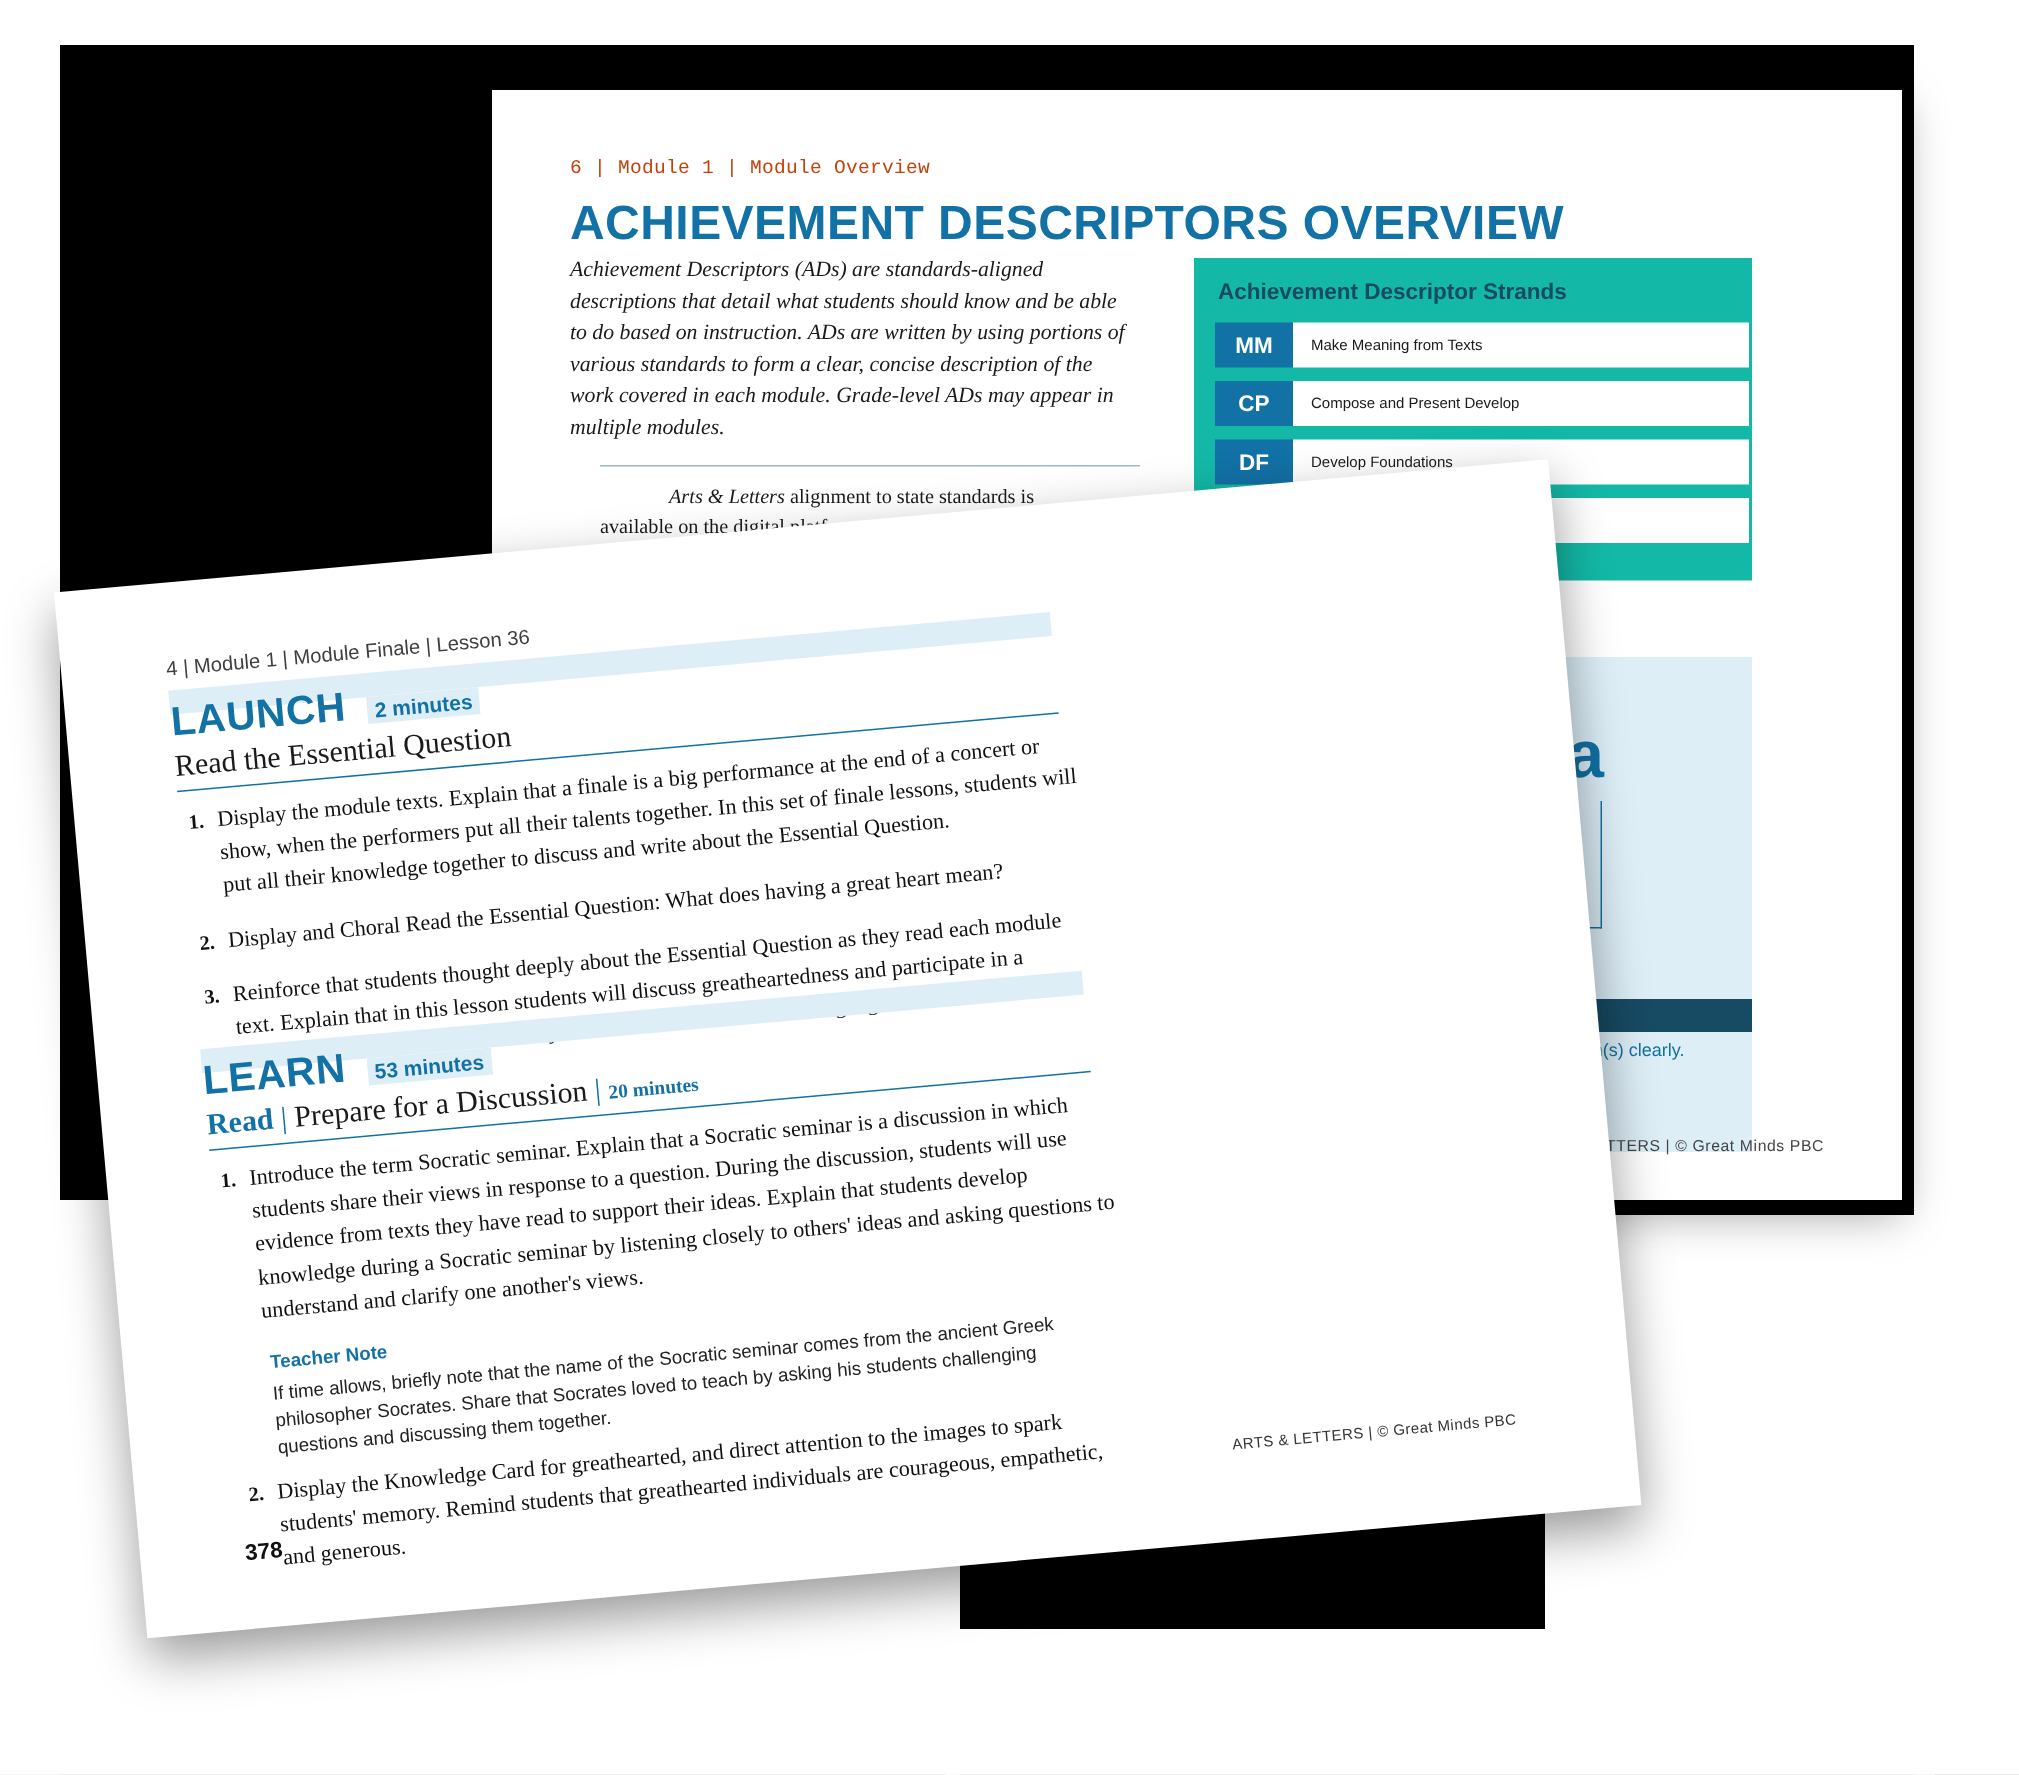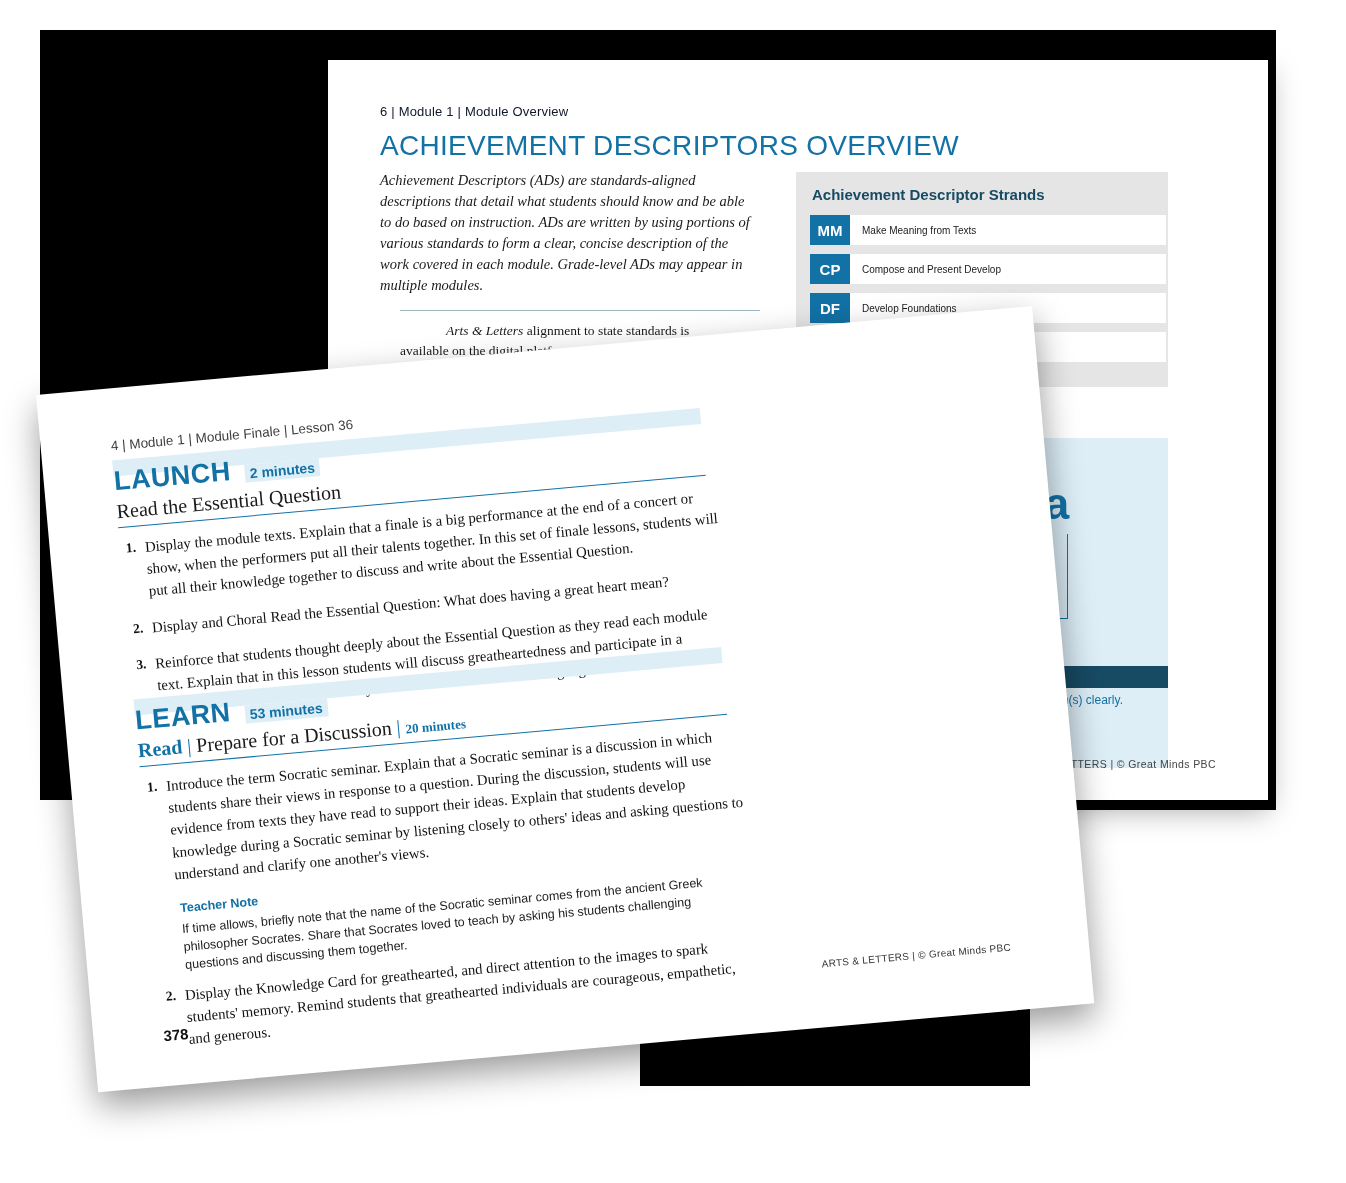--- a/index.html
+++ b/index.html
@@ -44,28 +44,29 @@
     background: #ffffff;
     box-shadow: 0 10px 28px rgba(0,0,0,0.35);
     overflow: hidden;
   }
   .back-inner { position: absolute; inset: 0; }
 
   .back-breadcrumb {
     position: absolute;
     left: 52px; top: 44px;
     font-size: 13px;
-    color: #0f172a;
+    color: #c2410c;
     letter-spacing: .2px;
+    font-family: Liberation Mono, monospace;
   }
   .back-title {
     position: absolute;
     left: 52px; top: 70px;
-    font-size: 28px;
-    font-weight: normal;
+    font-size: 32px;
+    font-weight: bold;
     color: #1271a5;
     letter-spacing: .3px;
   }
   .back-body {
     position: absolute;
     left: 52px; top: 110px;
     width: 372px;
     font-family: "Liberation Serif", serif;
     font-size: 14.5px;
     line-height: 1.45;
@@ -83,38 +84,38 @@
   }
   .back-note em { font-style: italic; margin-left: 46px; }
   .back-p { margin: 0 0 11px 0; font-style: italic; }
   .back-p2 { margin: 12px 0 10px 0; }
 
   
   .strand-panel {
     position: absolute;
     left: 468px; top: 112px;
     width: 372px;
-    background: #e5e5e5;
+    background: #14b8a6;
     padding: 12px 2px 16px 14px;
     box-sizing: border-box;
   }
   .strand-panel h3 {
     margin: 2px 0 12px 2px;
     font-size: 15px;
     color: #174a63;
     font-weight: bold;
   }
   .strand-row {
     display: flex;
     align-items: stretch;
     margin-bottom: 9px;
     height: 30px;
   }
   .strand-code {
-    width: 40px;
+    width: 52px;
     background: #1271a5;
     color: #ffffff;
     font-weight: bold;
     font-size: 15px;
     display: flex;
     align-items: center;
     justify-content: center;
   }
   .strand-label {
     flex: 1;

